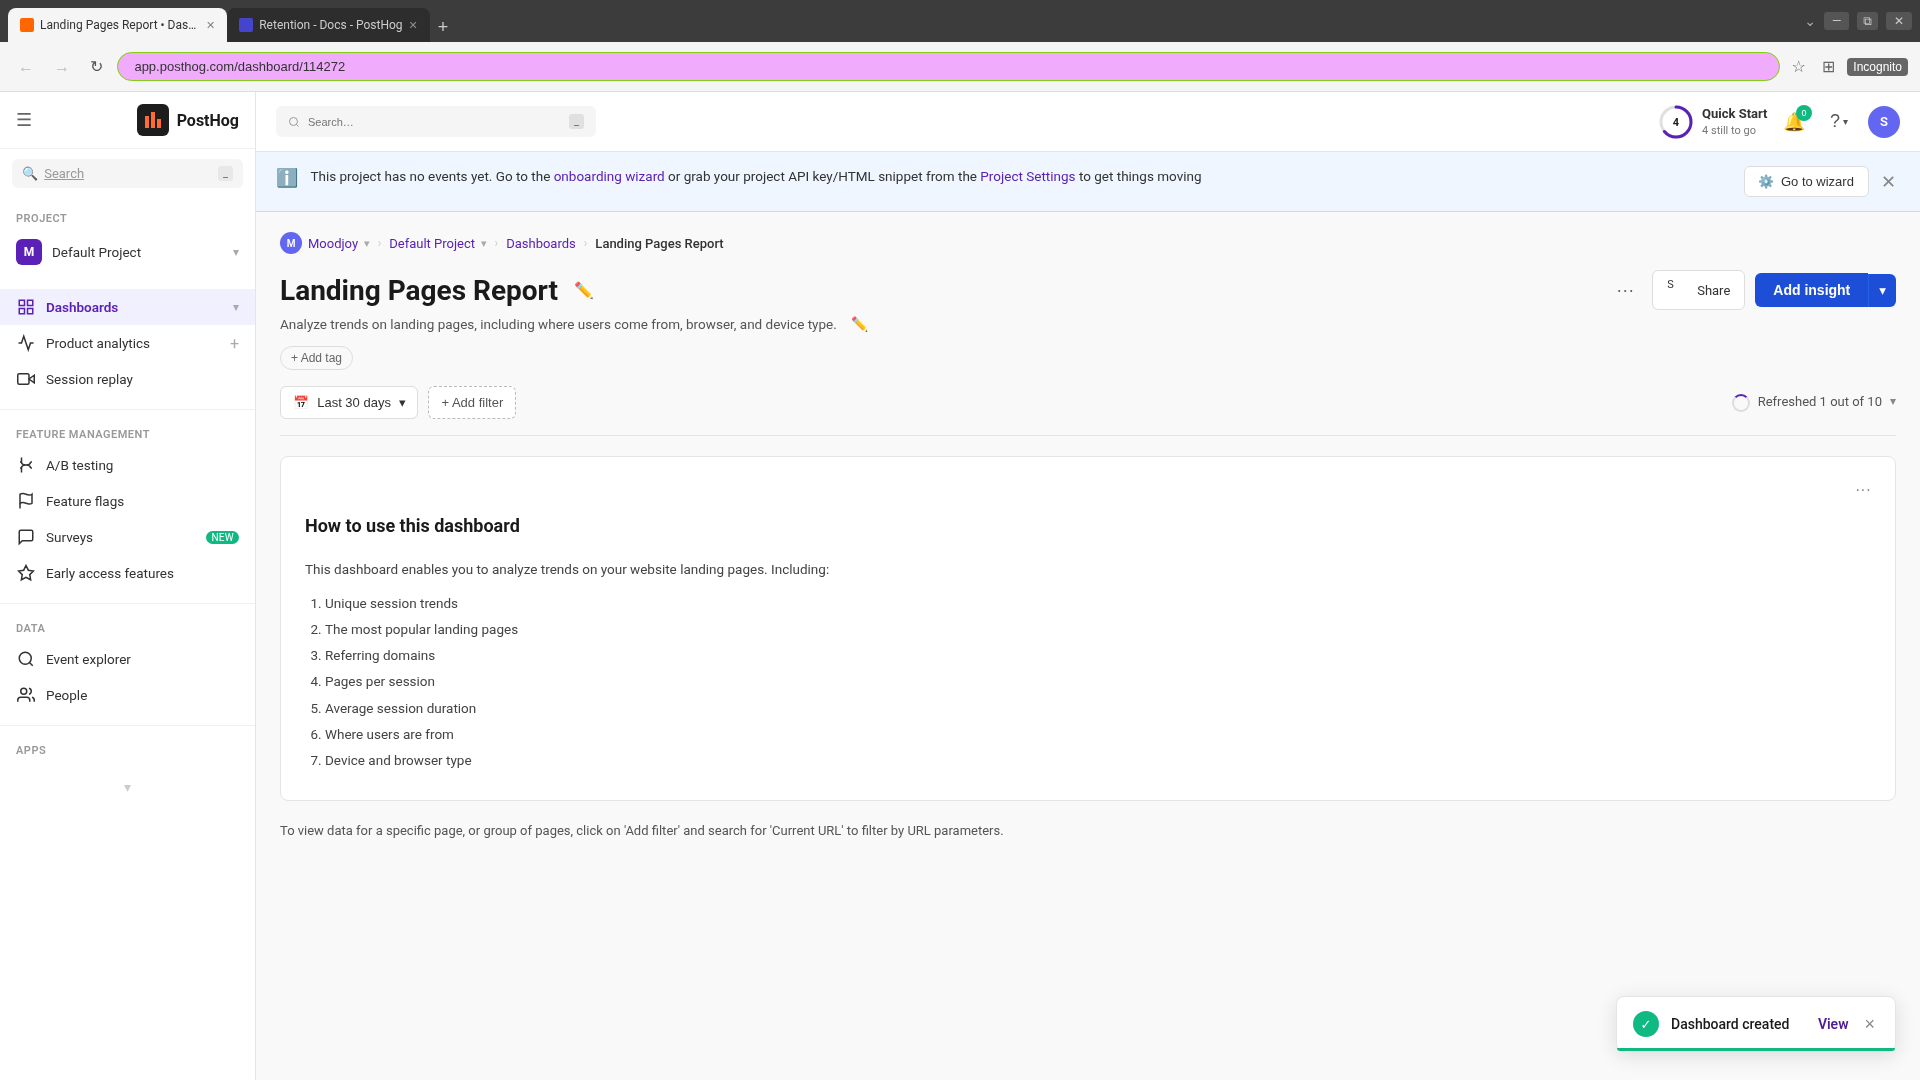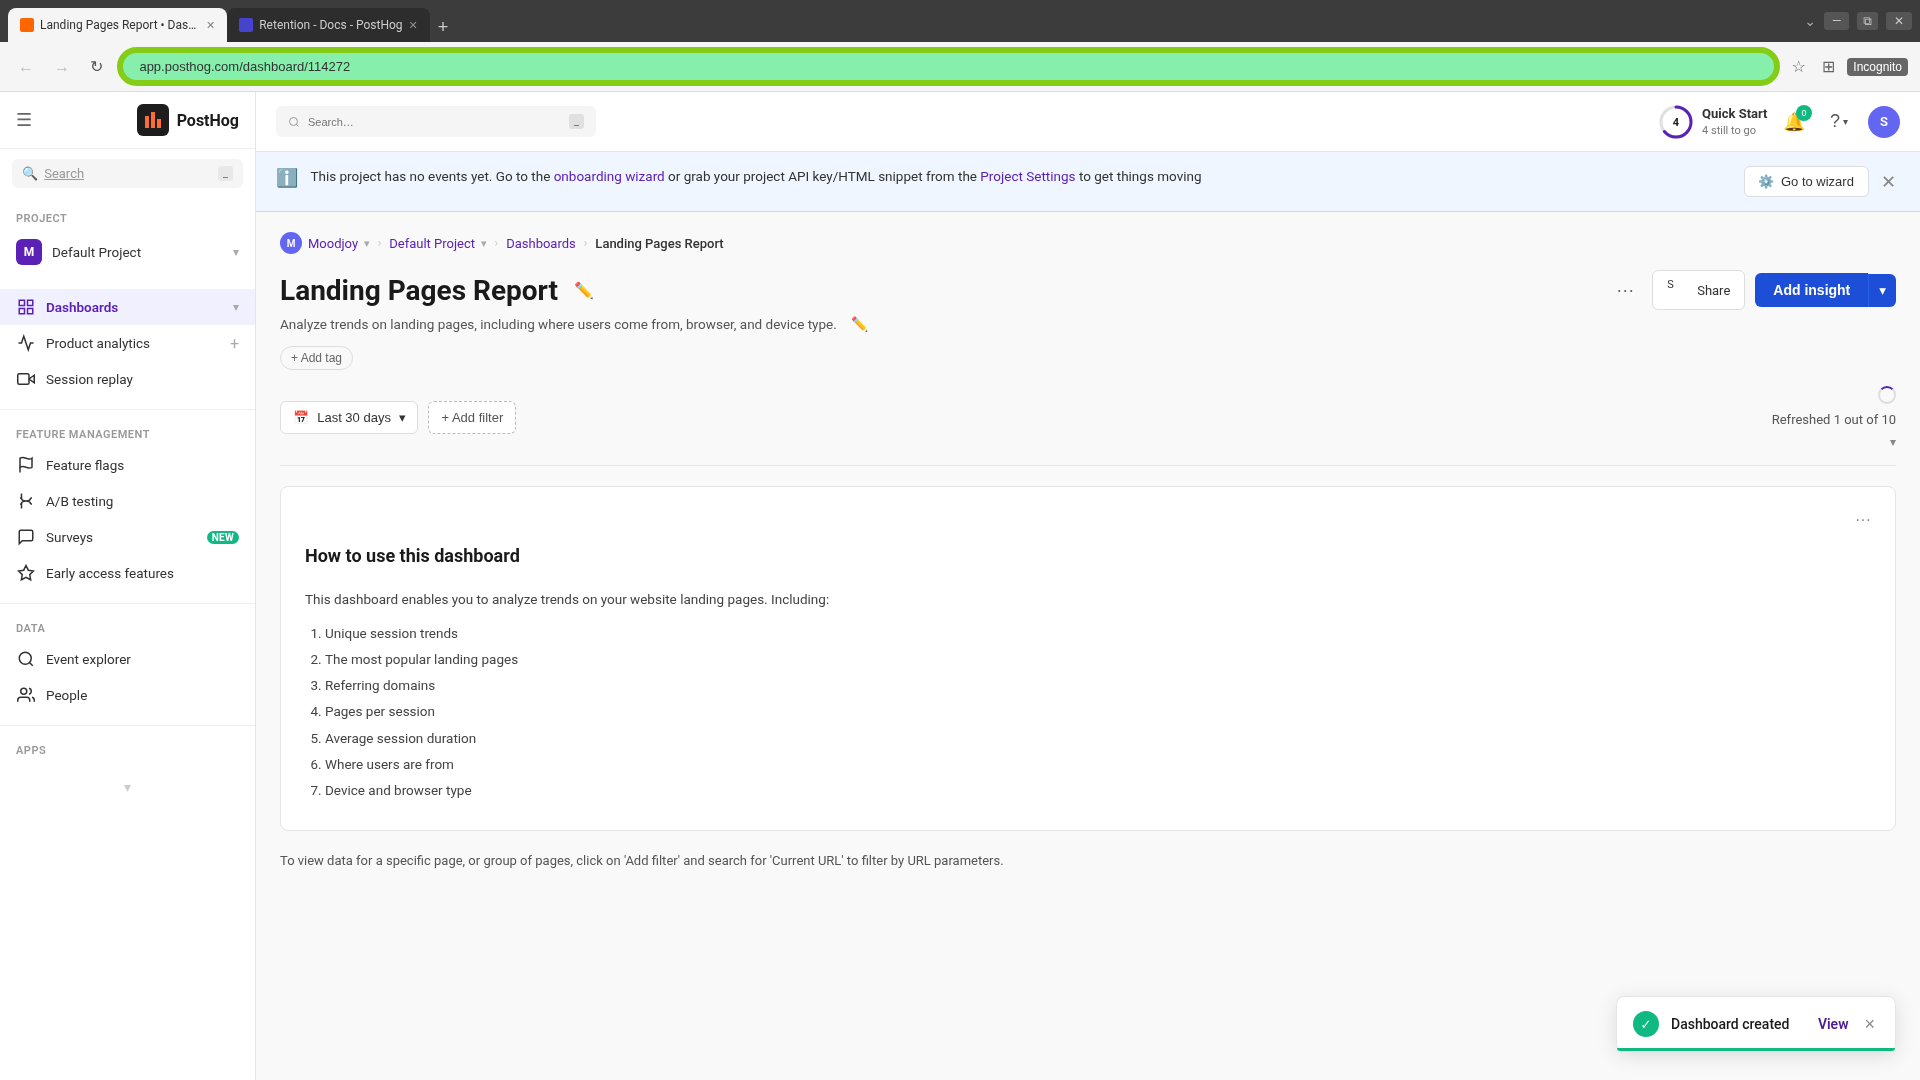--- a/index.html
+++ b/index.html
@@ -13,21 +13,21 @@
     .browser-tab-favicon { width: 14px; height: 14px; background: #ff6600; border-radius: 2px; flex-shrink: 0; }
     .browser-tab-favicon.docs { background: #4444cc; }
     .browser-tab-close { margin-left: auto; opacity: 0.6; cursor: pointer; font-size: 11px; }
     .browser-tab-new { background: transparent; border: none; color: #ccc; font-size: 18px; cursor: pointer; padding: 4px 8px; }
     .win-controls { display: flex; gap: 8px; align-items: center; }
 
     
     .address-bar-row { background: #f5f5f5; height: 50px; display: flex; align-items: center; padding: 0 12px; gap: 8px; border-bottom: 1px solid #ddd; }
     .nav-btn { background: none; border: none; cursor: pointer; color: #555; font-size: 16px; padding: 4px 6px; border-radius: 4px; }
     .nav-btn.disabled { color: #bbb; cursor: default; }
-    .address-input { flex: 1; background: #86efac; border: 6px solid #84cc16; border-radius: 20px; padding: 6px 16px; font-size: 13px; color: #333; outline: none; }
+    .address-input { flex: 1; background: #f0abfc; border: 1px solid #84cc16; border-radius: 20px; padding: 6px 16px; font-size: 13px; color: #333; outline: none; }
     .address-actions { display: flex; gap: 8px; align-items: center; }
     .addr-icon-btn { background: none; border: none; cursor: pointer; color: #666; font-size: 16px; padding: 4px; }
 
     
     .app-layout { display: flex; flex: 1; overflow: hidden; }
 
     
     .sidebar { width: 256px; background: #fff; border-right: 1px solid #e5e5e5; display: flex; flex-direction: column; overflow-y: auto; flex-shrink: 0; }
     .sidebar-header { display: flex; align-items: center; padding: 12px 16px; gap: 10px; border-bottom: 1px solid #f0f0f0; }
     .posthog-logo { display: flex; align-items: center; gap: 8px; text-decoration: none; }
@@ -40,21 +40,21 @@
     .search-placeholder { color: #999; font-size: 13px; text-decoration: underline; }
     .search-shortcut { margin-left: auto; background: #e8e8e8; border-radius: 3px; padding: 1px 5px; font-size: 11px; color: #666; }
 
     .sidebar-section { padding: 8px 0; }
     .sidebar-section-label { padding: 6px 16px; font-size: 11px; font-weight: 600; color: #999; letter-spacing: 0.5px; text-transform: uppercase; }
     .sidebar-item { display: flex; align-items: center; padding: 8px 16px; gap: 10px; cursor: pointer; color: #333; border-radius: 0; position: relative; }
     .sidebar-item.active { background: #f0f0ff; color: #5B21B6; }
     .sidebar-item.active .sidebar-item-label { color: #5B21B6; font-weight: 600; }
     .sidebar-item-icon { width: 20px; height: 20px; display: flex; align-items: center; justify-content: center; font-size: 16px; flex-shrink: 0; }
     .sidebar-item-label { font-size: 13.5px; flex: 1; }
-    .sidebar-item-badge { background: #10b981; color: white; font-size: 10px; font-weight: 700; padding: 1px 5px; border-radius: 10px; letter-spacing: 0.3px; }
+    .sidebar-item-badge { background: #10b981; color: white; font-size: 10px; font-weight: 400; padding: 1px 5px; border-radius: 10px; letter-spacing: 0.3px; }
     .sidebar-item-chevron { color: #aaa; font-size: 12px; }
     .sidebar-item-add { color: #aaa; font-size: 16px; }
 
     
     .top-bar { background: #fff; height: 60px; display: flex; align-items: center; padding: 0 20px; gap: 16px; border-bottom: 1px solid #e5e5e5; }
     .top-bar-search { flex: 1; max-width: 320px; display: flex; align-items: center; background: #f5f5f5; border-radius: 6px; padding: 8px 12px; gap: 8px; }
     .top-bar-search input { background: none; border: none; outline: none; font-size: 13px; color: #333; width: 100%; }
     .top-bar-right { display: flex; align-items: center; gap: 12px; margin-left: auto; }
     .quick-start { display: flex; align-items: center; gap: 8px; color: #333; cursor: pointer; }
     .quick-start-ring { position: relative; width: 36px; height: 36px; }
@@ -95,21 +95,21 @@
     .add-insight-btn { background: #1d4ed8; color: white; border: none; border-radius: 6px 0 0 6px; padding: 9px 18px; font-size: 14px; font-weight: 600; cursor: pointer; }
     .add-insight-dropdown { background: #1d4ed8; color: white; border: none; border-left: 1px solid #2563eb; border-radius: 0 6px 6px 0; padding: 9px 10px; cursor: pointer; }
 
     .page-description { font-size: 13.5px; color: #555; margin-bottom: 14px; display: flex; align-items: center; gap: 15px; }
     .desc-edit-icon { color: #7c3aed; cursor: pointer; font-size: 14px; }
     .add-tag-btn { display: inline-flex; align-items: center; gap: 4px; background: none; border: 1px solid #ddd; border-radius: 12px; padding: 4px 10px; font-size: 12px; color: #666; cursor: pointer; }
 
     .filters-row { display: flex; align-items: center; gap: 10px; margin-bottom: 20px; margin-top: 16px; padding-bottom: 16px; border-bottom: 1px solid #e5e5e5; }
     .date-filter-btn { display: flex; align-items: center; gap: 8px; background: #fff; border: 1px solid #ddd; border-radius: 6px; padding: 8px 12px; font-size: 13px; cursor: pointer; color: #333; }
     .add-filter-btn { display: flex; align-items: center; gap: 6px; background: #fff; border: 1px dashed #bbb; border-radius: 6px; padding: 8px 12px; font-size: 13px; cursor: pointer; color: #555; }
-    .refresh-status { margin-left: auto; display: flex; align-items: flex-end; gap: 8px; color: #555; font-size: 13px; flex-direction: column; }
+    .refresh-status { margin-left: auto; display: flex; align-items: flex-start; gap: 8px; color: #555; font-size: 13px; }
     .refresh-spinner { width: 18px; height: 18px; border: 2px solid #ddd; border-top-color: #5B21B6; border-radius: 50%; animation: spin 1s linear infinite; }
     @keyframes spin { to { transform: rotate(360deg); } }
     .refresh-chevron { color: #888; font-size: 12px; cursor: pointer; }
 
     
     .dashboard-card { background: #fff; border: 1px solid #e5e5e5; border-radius: 8px; padding: 24px; margin-bottom: 20px; }
     .card-header { display: flex; align-items: center; justify-content: flex-end; margin-bottom: 16px; }
     .card-more-btn { background: none; border: none; cursor: pointer; color: #888; font-size: 16px; }
     .dashboard-content h2 { font-size: 18px; font-weight: 700; color: #1a1a1a; margin-bottom: 23px; }
     .dashboard-content p { font-size: 13.5px; color: #444; margin-bottom: 12px; line-height: 1.6; }
@@ -238,33 +238,33 @@
       </div>
     </div>
 
     <div class="section-divider"></div>
 
     <div class="sidebar-section">
       <div class="sidebar-section-label">FEATURE MANAGEMENT</div>
       <div class="sidebar-item">
         <div class="sidebar-item-icon">
           <svg width="18" height="18" viewBox="0 0 24 24" fill="none" stroke="currentColor" stroke-width="2">
+              <path d="M6 2v6m0 0c0 2 2 4 6 4s6-2 6-4m-12 0H4m14 0h2M6 22v-6m0 0c0-2 2-4 6-4s6 2 6 4m-12 0H4m14 0h2"></path>
+            </svg>
+        </div>
+        <span class="sidebar-item-label">A/B testing</span>
+      </div>
+      <div class="sidebar-item">
+        <div class="sidebar-item-icon">
+          <svg width="18" height="18" viewBox="0 0 24 24" fill="none" stroke="currentColor" stroke-width="2">
               <path d="M4 15s1-1 4-1 5 2 8 2 4-1 4-1V3s-1 1-4 1-5-2-8-2-4 1-4 1z"></path>
               <line x1="4" y1="22" x2="4" y2="15"></line>
             </svg>
         </div>
         <span class="sidebar-item-label">Feature flags</span>
-      </div>
-      <div class="sidebar-item">
-        <div class="sidebar-item-icon">
-          <svg width="18" height="18" viewBox="0 0 24 24" fill="none" stroke="currentColor" stroke-width="2">
-              <path d="M6 2v6m0 0c0 2 2 4 6 4s6-2 6-4m-12 0H4m14 0h2M6 22v-6m0 0c0-2 2-4 6-4s6 2 6 4m-12 0H4m14 0h2"></path>
-            </svg>
-        </div>
-        <span class="sidebar-item-label">A/B testing</span>
       </div>
       <div class="sidebar-item">
         <div class="sidebar-item-icon">
           <svg width="18" height="18" viewBox="0 0 24 24" fill="none" stroke="currentColor" stroke-width="2">
               <path d="M21 15a2 2 0 0 1-2 2H7l-4 4V5a2 2 0 0 1 2-2h14a2 2 0 0 1 2 2z"></path>
             </svg>
         </div>
         <span class="sidebar-item-label">Surveys</span>
         <span class="sidebar-item-badge">NEW</span>
       </div>

